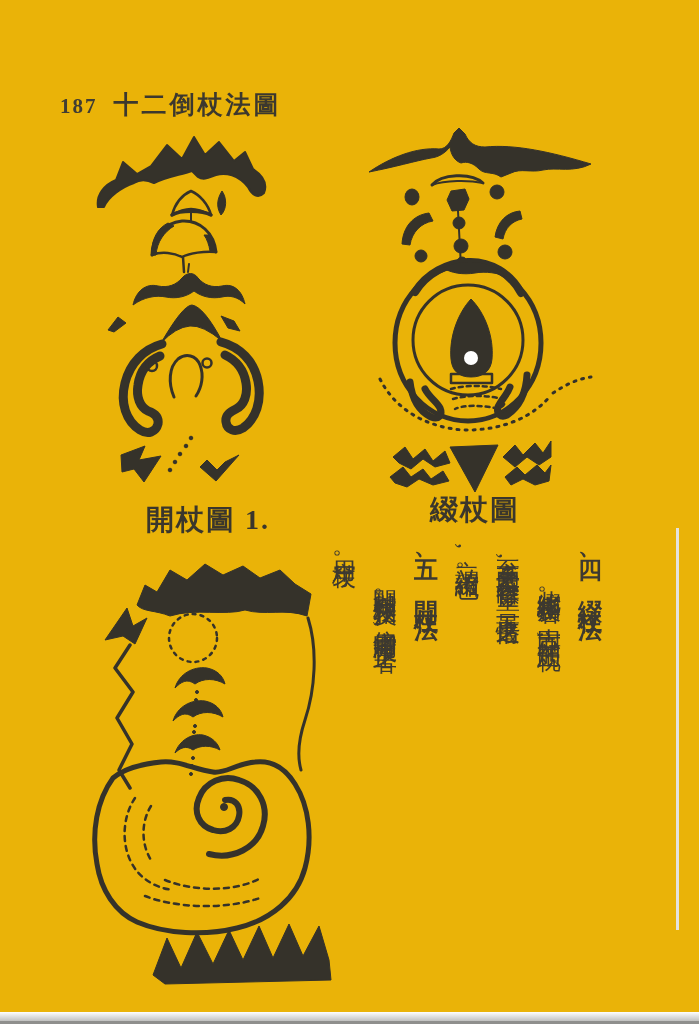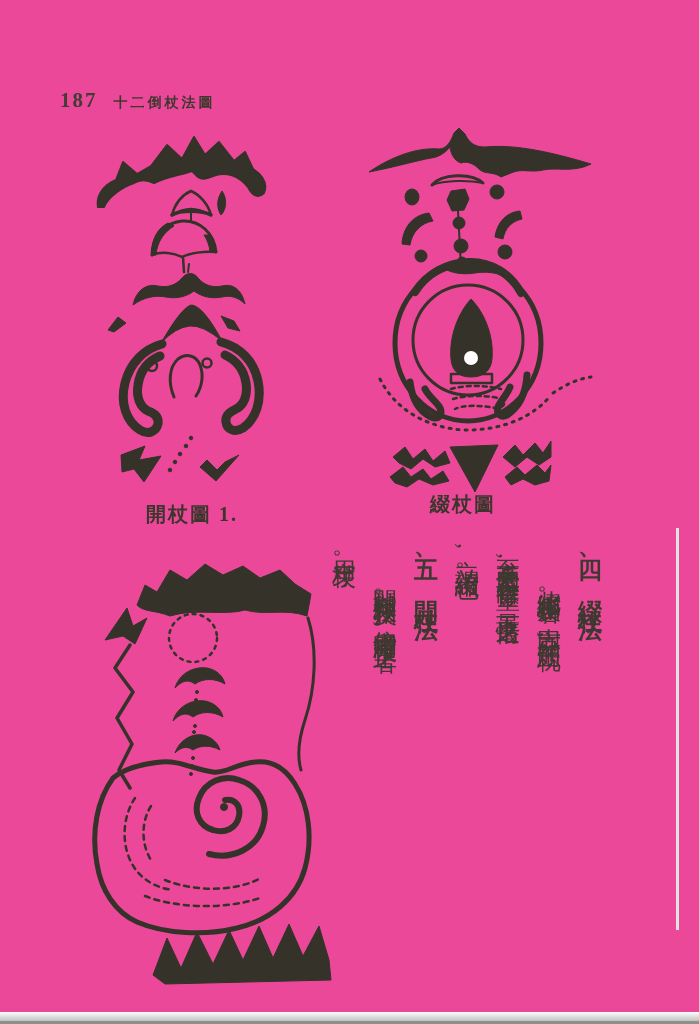--- a/index.html
+++ b/index.html
@@ -1,25 +1,25 @@
 <!DOCTYPE html>
 <html><head>
 <meta charset="utf-8">
 <style>
   html,body{margin:0;padding:0;background:#e9e9e7;}
   .page{
-    position:relative;width:699px;height:1024px;background:#ec4899;
+    position:relative;width:699px;height:1024px;background:#eab308;
     font-family:"Liberation Serif","DejaVu Serif",serif;color:#3a362c;
     overflow:hidden;margin:0 auto;
   }
   .header{position:absolute;left:60px;top:88px;display:flex;align-items:baseline;gap:16px;}
   .page-num{font-size:21px;font-weight:bold;letter-spacing:2px;color:#413d33;}
-  .page-title{font-size:14px;font-weight:bold;letter-spacing:3px;color:#3c382e;}
+  .page-title{font-size:25px;font-weight:bold;letter-spacing:3px;color:#3c382e;}
   .fig{position:absolute;}
-  .caption{position:absolute;font-size:20px;font-weight:600;letter-spacing:2px;color:#3a362c;white-space:nowrap;}
+  .caption{position:absolute;font-size:28px;font-weight:600;letter-spacing:2px;color:#3a362c;white-space:nowrap;}
   .cap1{left:146px;top:501px;}
   .cap2{left:430px;top:491px;}
   .cap3{left:44px;top:896px;}
   .vtext{
     position:absolute;left:288px;top:541px;width:314px;height:482px;
     writing-mode:vertical-rl;font-size:24px;color:#3d3930;line-height:1.0;
   }
   .vcol{margin-left:17px;letter-spacing:2px;}
   .vcol.head{font-weight:600;letter-spacing:8px;}
   .vcol.indent{padding-top:30px;}

